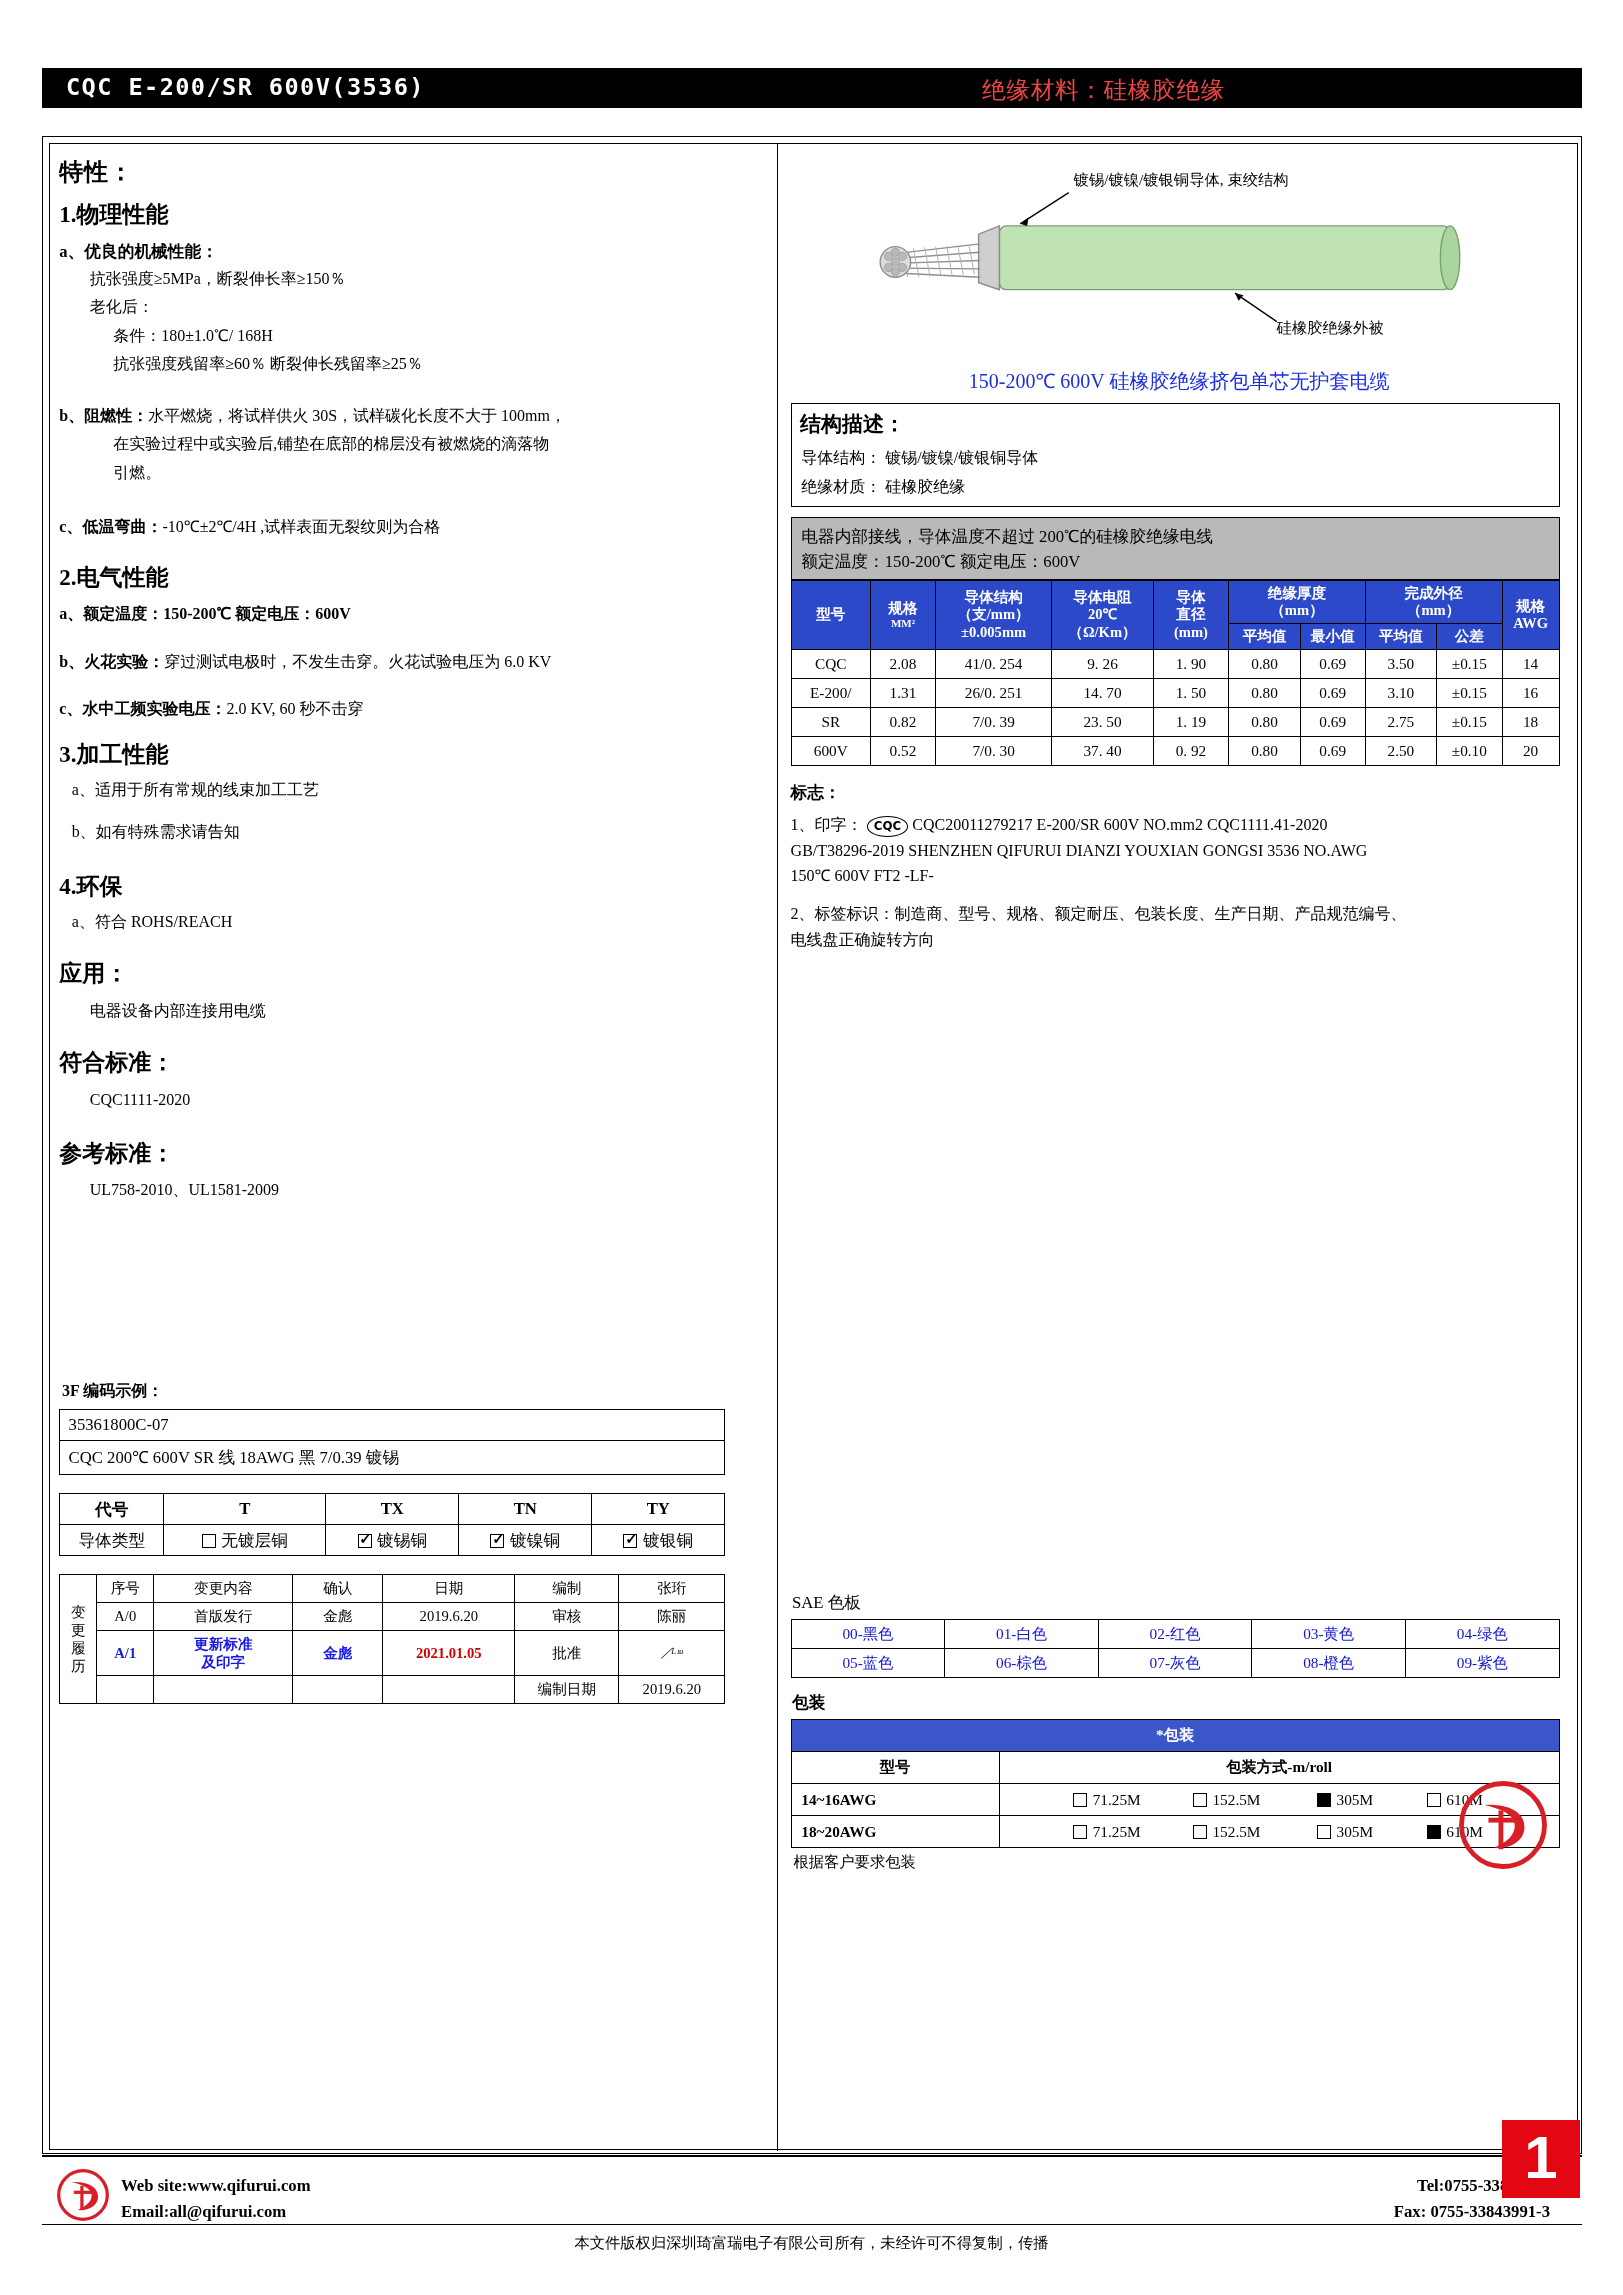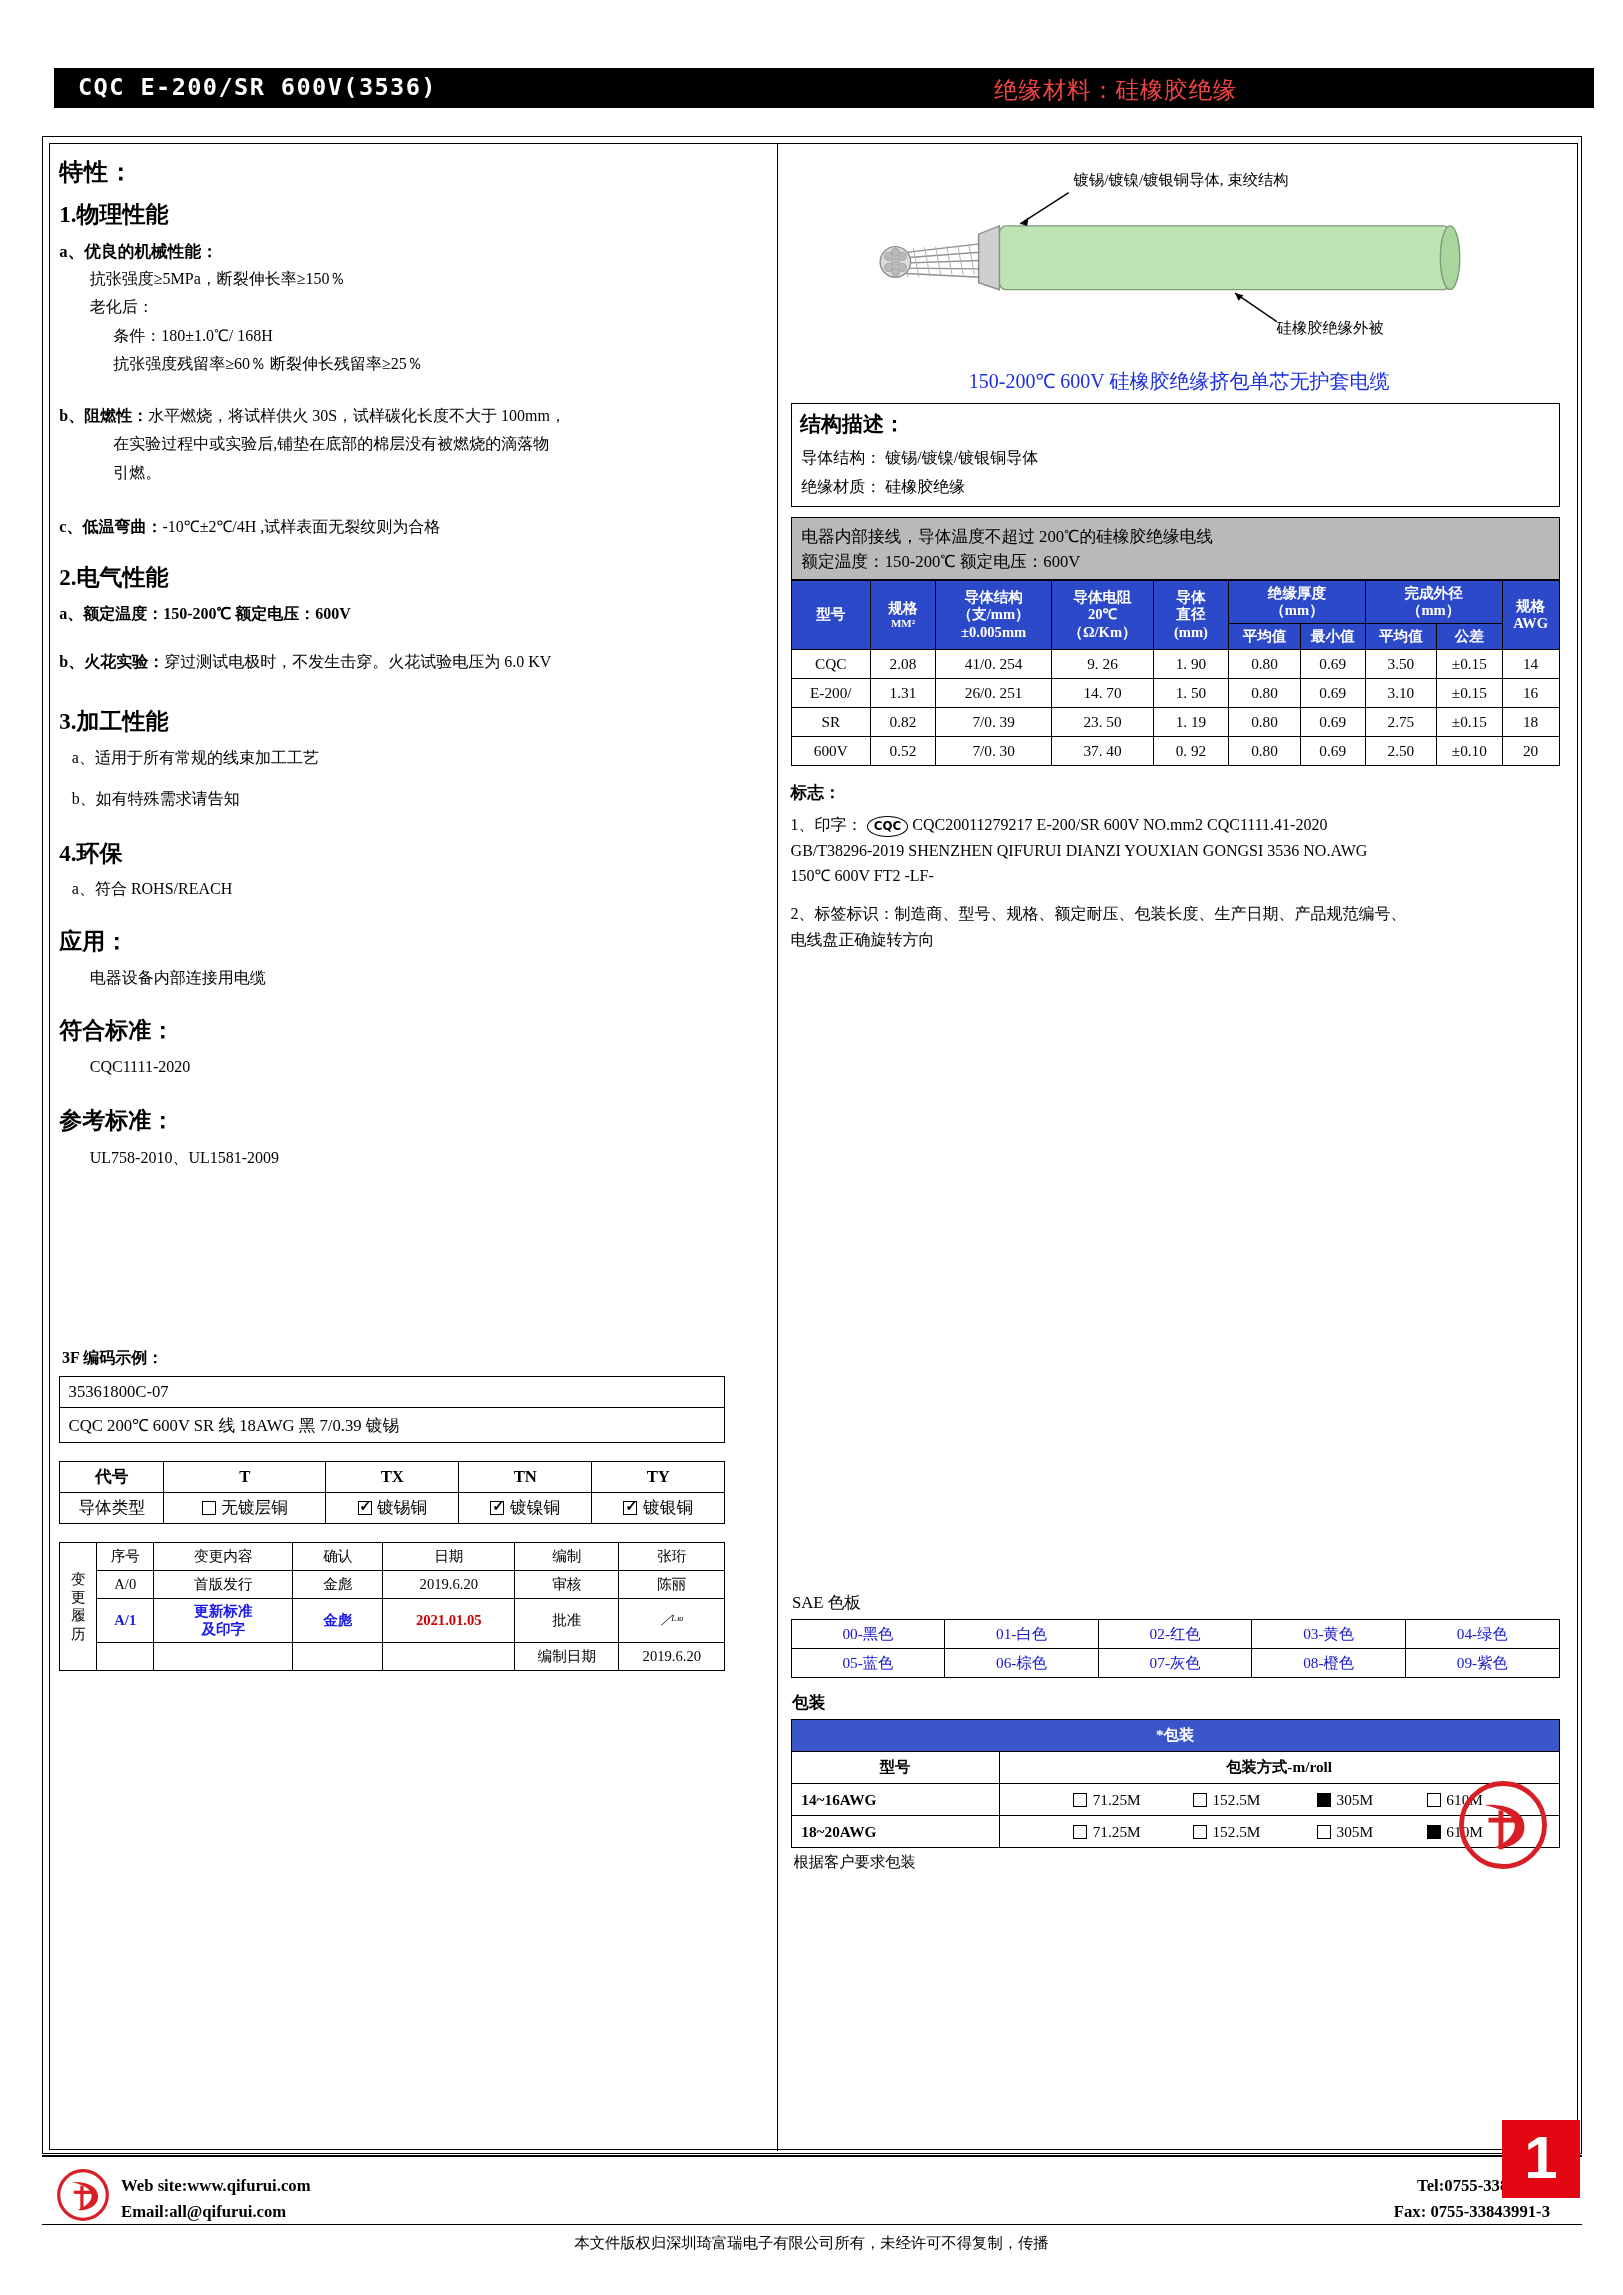--- a/index.html
+++ b/index.html
@@ -13,21 +13,21 @@
   .page {
     position: relative;
     width: 1623px;
     height: 2295px;
     padding: 0;
     background:#fff;
   }
 
   
   .header {
-    position:absolute; left:12px; top:0; width:1298px; height:139px;
+    position:absolute; left:0; top:0; width:1298px; height:139px;
   }
   .hdr-bar {
     position:absolute; left:42px; top:68px; width:1540px; height:40px;
     background:#000;
   }
   .hdr-left {
     position:absolute; left:66px; top:73px;
     color:#ffffff; font-family:"DejaVu Sans Mono", monospace;
     font-size:23.6px; letter-spacing:1.4px; font-weight:bold;
   }
@@ -179,20 +179,23 @@
           <b>c、低温弯曲：</b><span>-10℃±2℃/4H ,试样表面无裂纹则为合格</span>
         </div>
 
         <h2 class="sub" style="margin-top:22px">2.电气性能</h2>
         <div class="para" style="font-weight:bold;font-size:16px">a、额定温度：150-200℃    额定电压：600V</div>
         <div style="height:11px"></div>
         <div class="para">
           <b>b、火花实验：</b><span>穿过测试电极时，不发生击穿。火花试验电压为 6.0 KV</span>
         </div>
         <div style="height:11px"></div>
+        <div class="para">
+          <b>c、水中工频实验电压：</b><span>2.0 KV, 60 秒不击穿</span>
+        </div>
 
         <h2 class="sub" style="margin-top:17px">3.加工性能</h2>
         <div class="txt" style="margin-left:12.5px">a、适用于所有常规的线束加工工艺</div>
         <div style="height:9.7px"></div>
         <div class="txt" style="margin-left:12.5px">b、如有特殊需求请告知</div>
 
         <h2 class="sub" style="margin-top:26px"> 4.环保</h2>
         <div class="txt" style="margin-left:12.5px">a、符合 ROHS/REACH</div>
 
         <h1 class="app">应用：</h1>

